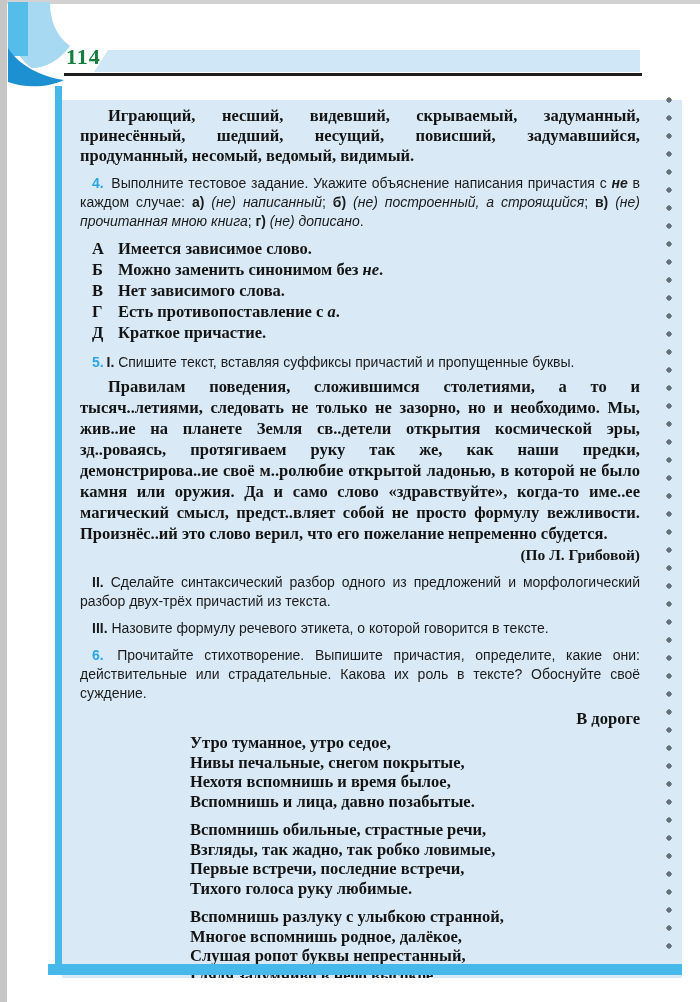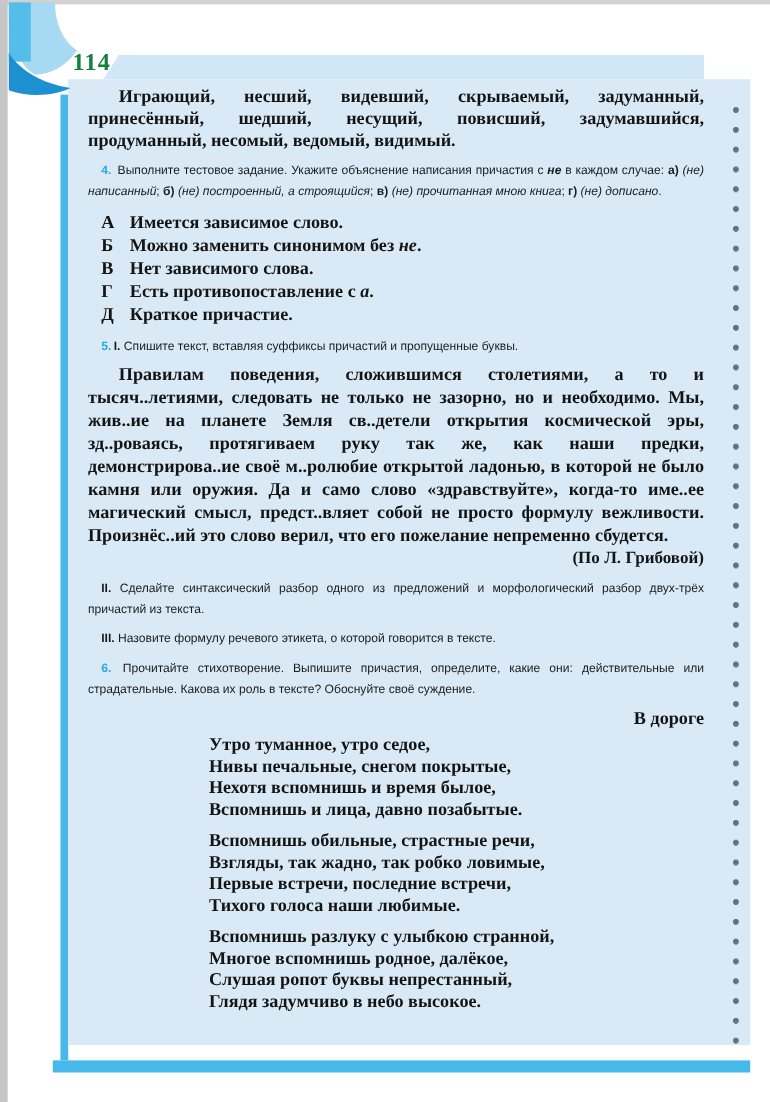--- a/index.html
+++ b/index.html
@@ -15,30 +15,30 @@
 
   
   .page-number{position:absolute;left:66px;top:44px;z-index:2;
     font:bold 22px/26px "Liberation Serif",serif;color:#15803d;letter-spacing:1px;}
   .header-strip{position:absolute;left:94px;top:50px;width:546px;height:22px;
     clip-path:polygon(14px 0,100% 0,100% 100%,0 100%);}
   .header-rule{position:absolute;left:64px;top:73px;width:578px;height:3px;background:#1e1e1e;}
 
   
   .panel-bar{position:absolute;left:55px;top:86px;width:7px;height:878px;}
-  .panel{position:absolute;left:62px;top:72px;width:620px;height:878px;overflow:hidden;}
+  .panel{position:absolute;left:62px;top:100px;width:620px;height:878px;overflow:hidden;}
   .bottom-bar{position:absolute;left:48px;top:964px;width:634px;height:11px;}
   .margin-dots{position:absolute;left:663px;top:92px;width:12px;height:868px;
     background-image:radial-gradient(circle at 6px 8px, #64707a 2.4px, rgba(0,0,0,0) 2.9px);
     background-size:12px 18px;background-repeat:repeat-y;}
 
   .col{position:relative;padding:6px 42px 0 18px;color:#141414;}
 
   .serif{font-family:"Liberation Serif",serif;font-weight:bold;font-size:16.5px;line-height:20px;}
-  .sans{font-family:"Liberation Sans",sans-serif;font-size:11px;line-height:19px;color:#1b1b1b;}
+  .sans{font-family:"Liberation Sans",sans-serif;font-size:14px;line-height:19px;color:#1b1b1b;}
   p{margin:0;}
 
   .intro{ text-align:justify;text-indent:28px;}
 
   .task-head{margin-top:8px;text-align:justify;text-indent:12px;}
   .num{font-family:"Liberation Sans",sans-serif;font-weight:bold;}
 
   ul.options{list-style:none;margin:7px 0 0 0;padding:0;}
   ul.options li{padding-left:38px;position:relative;line-height:21px;}
   ul.options .letter{position:absolute;left:12px;font-weight:bold;}
@@ -111,21 +111,21 @@
           <div>Утро туманное, утро седое,</div>
           <div>Нивы печальные, снегом покрытые,</div>
           <div>Нехотя вспомнишь и время былое,</div>
           <div>Вспомнишь и лица, давно позабытые.</div>
         </div>
 
         <div class="stanza">
           <div>Вспомнишь обильные, страстные речи,</div>
           <div>Взгляды, так жадно, так робко ловимые,</div>
           <div>Первые встречи, последние встречи,</div>
-          <div>Тихого голоса наши любимые.</div>
+          <div>Тихого голоса руку любимые.</div>
         </div>
 
         <div class="stanza">
           <div>Вспомнишь разлуку с улыбкою странной,</div>
           <div>Многое вспомнишь родное, далёкое,</div>
           <div>Слушая ропот буквы непрестанный,</div>
           <div>Глядя задумчиво в небо высокое.</div>
         </div>
 
       </div>

